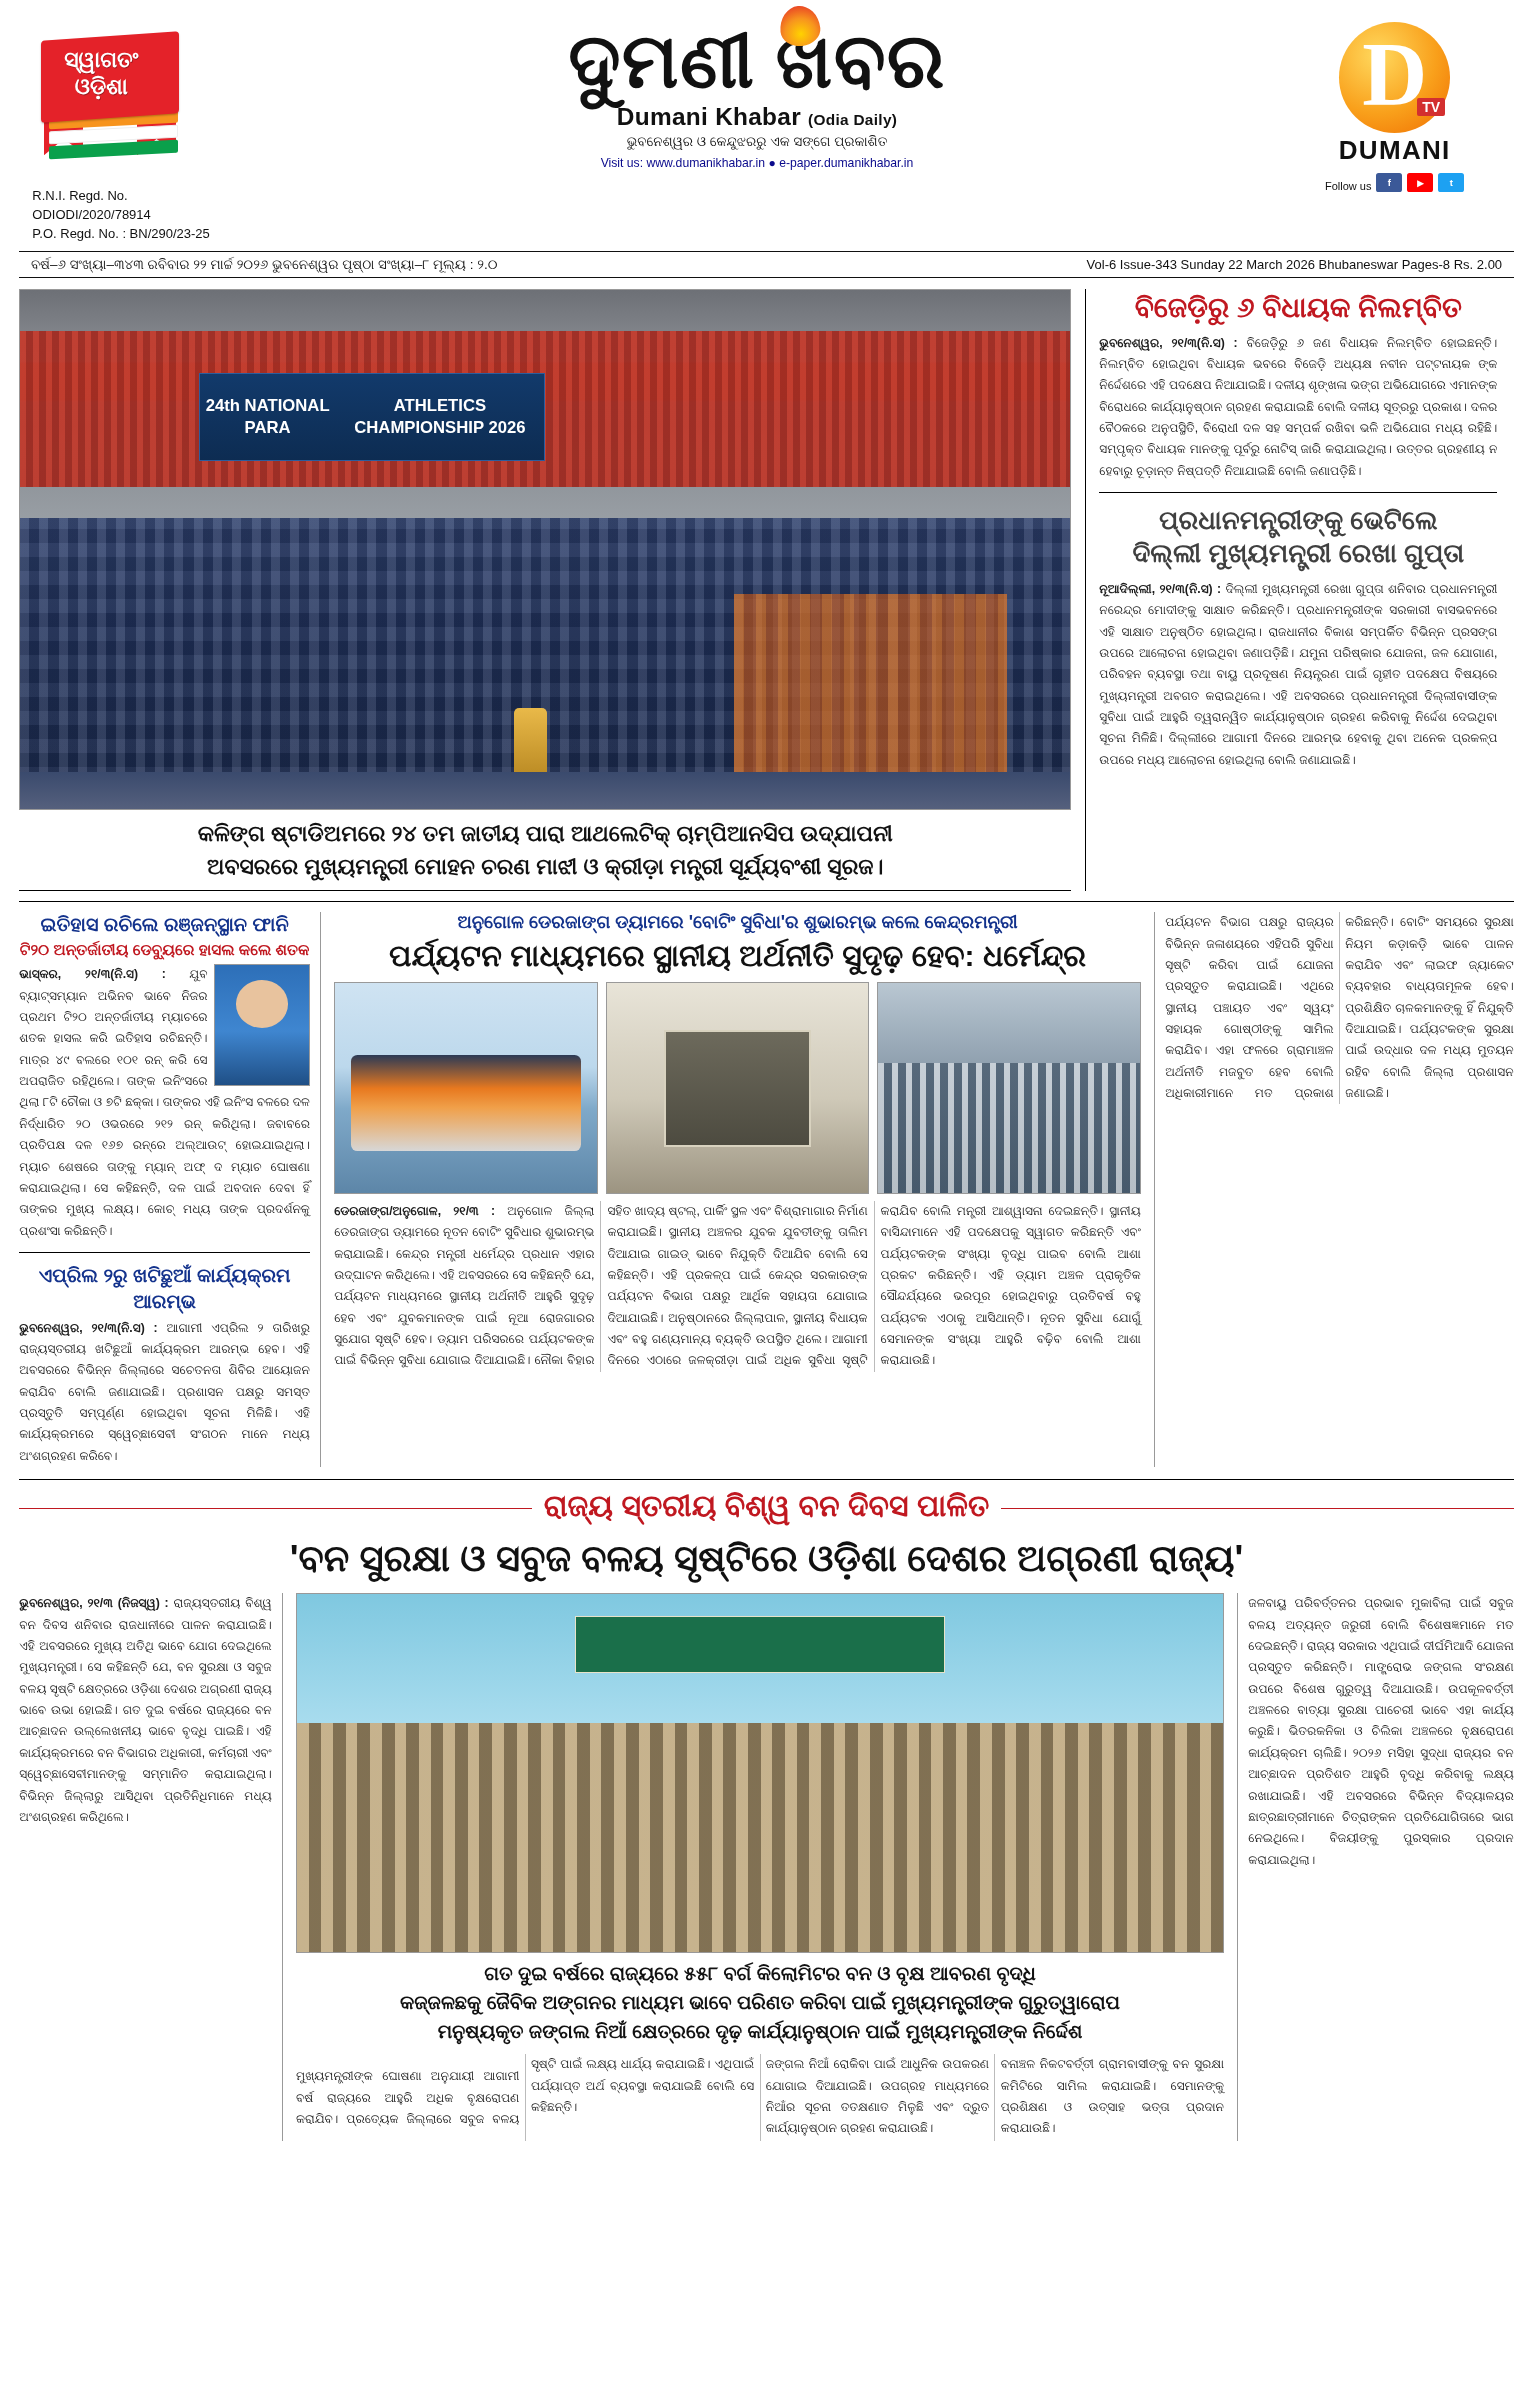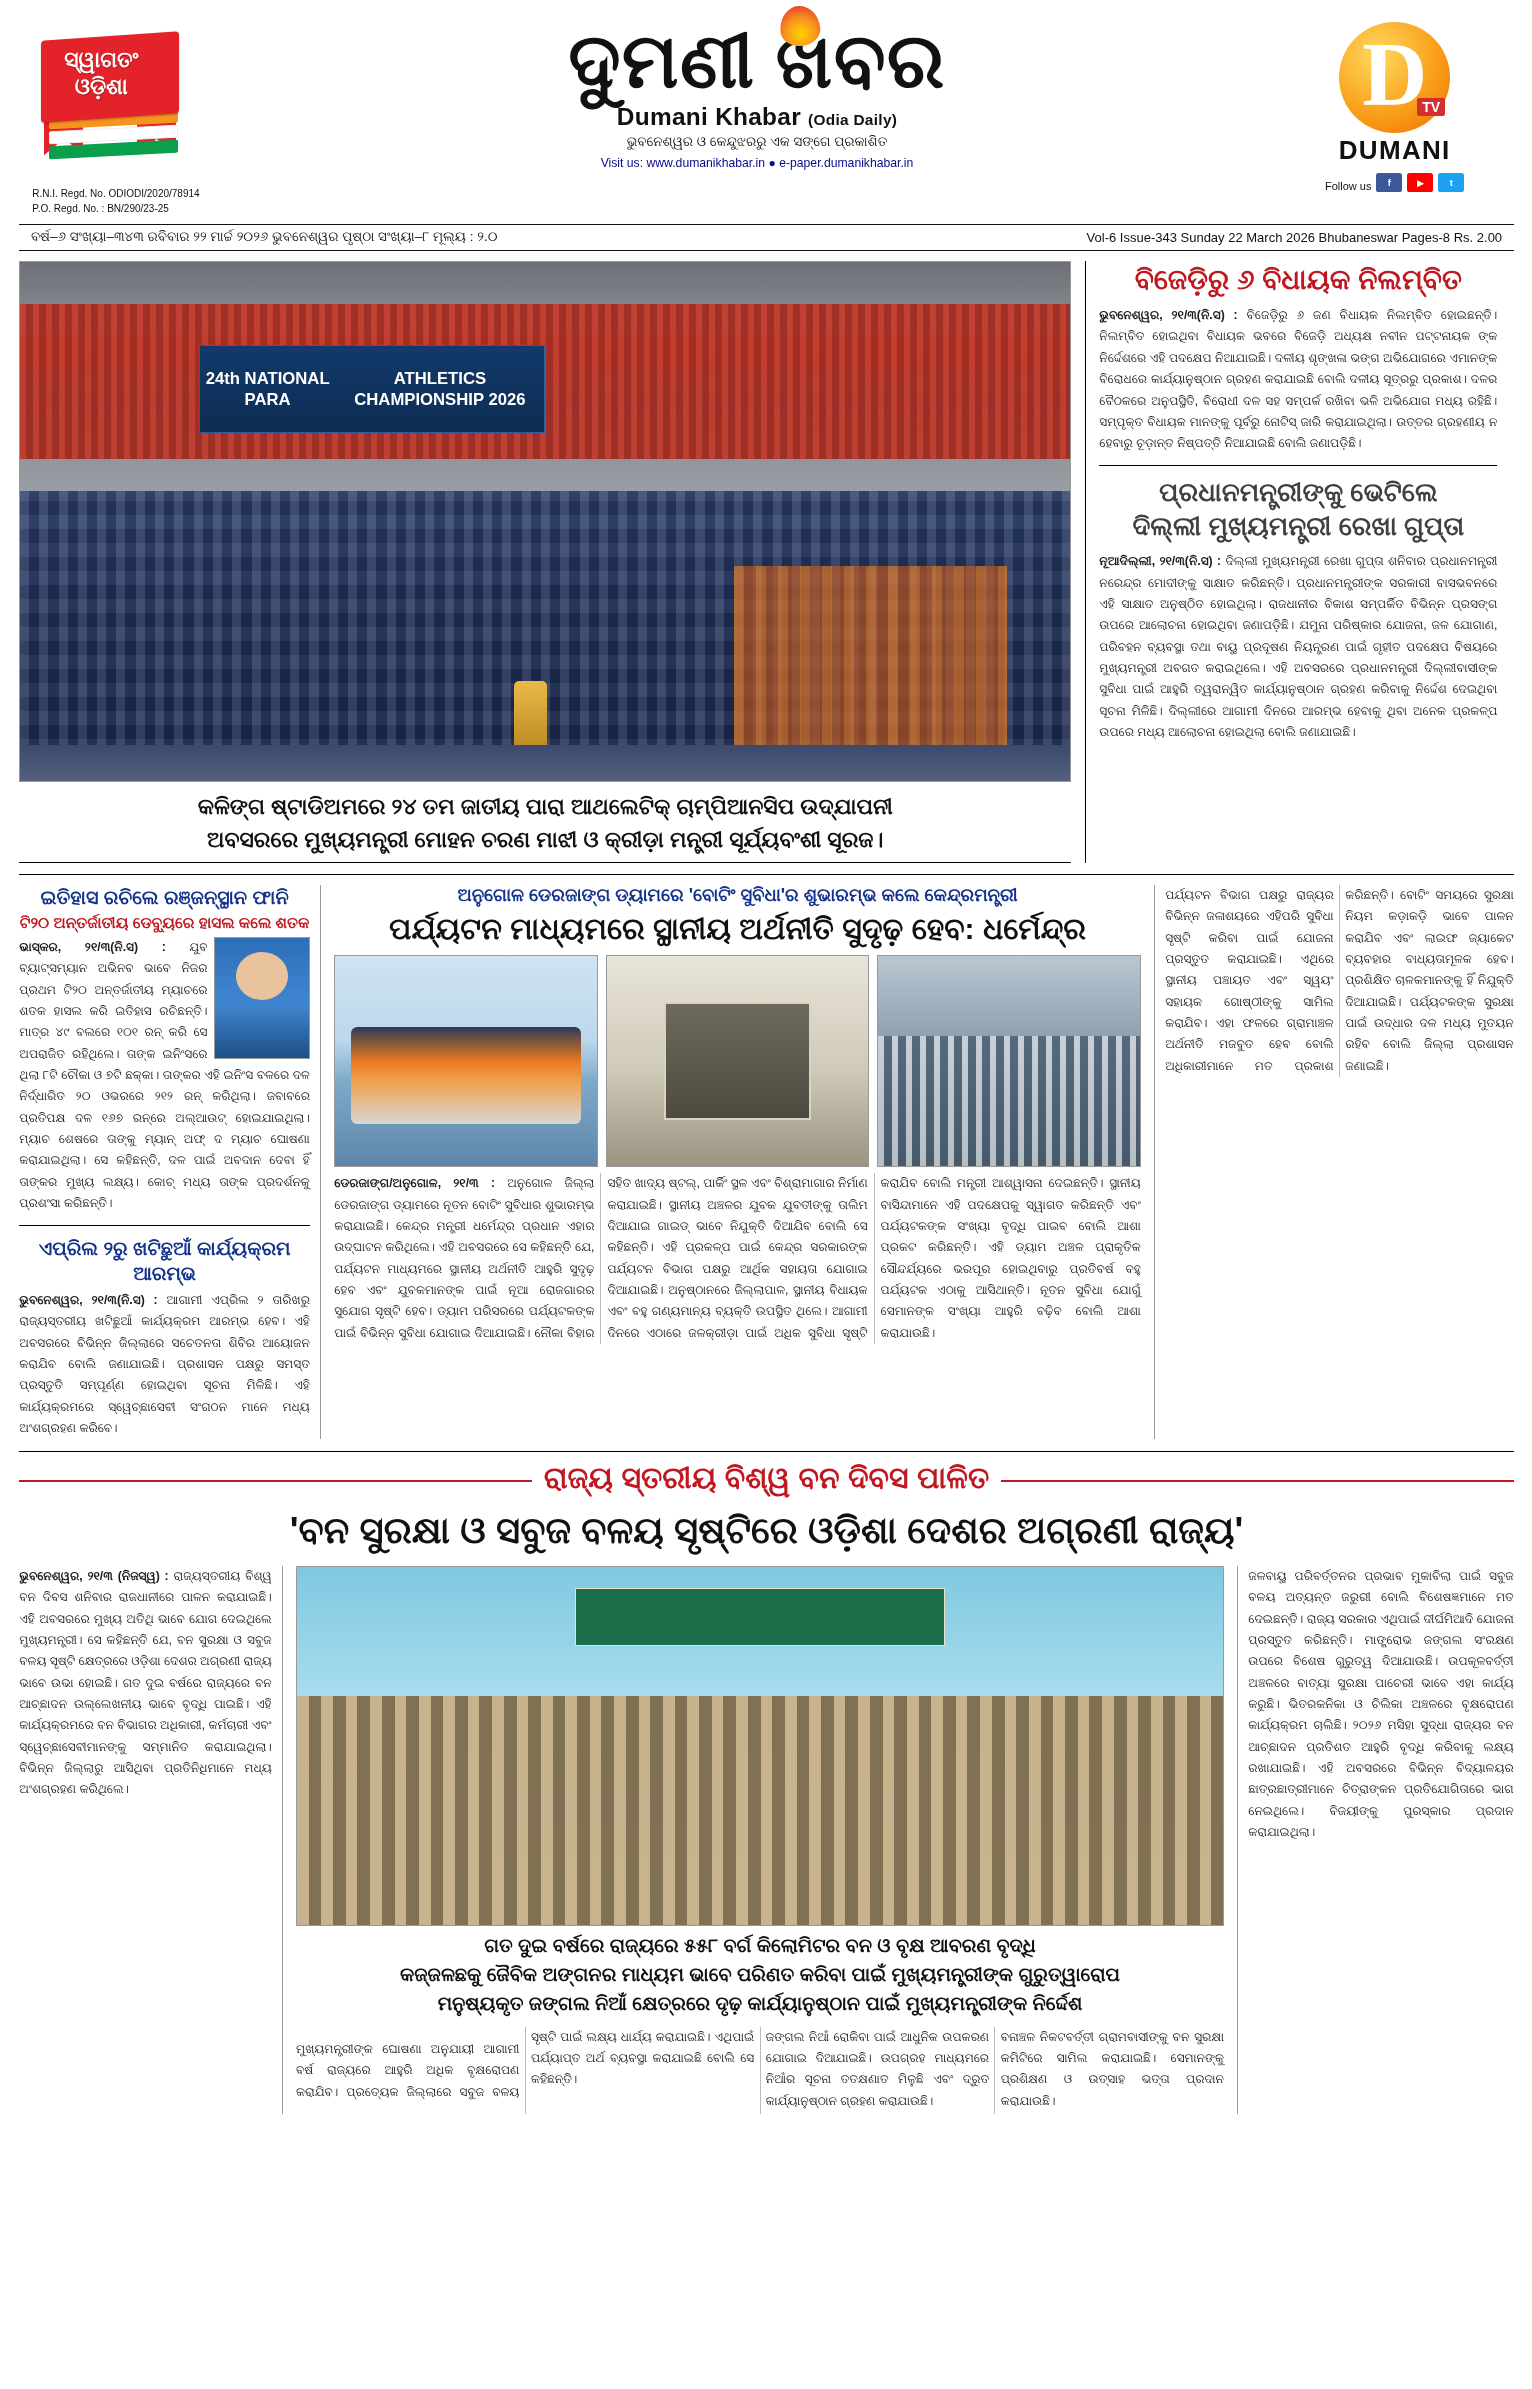--- a/index.html
+++ b/index.html
@@ -77,21 +77,21 @@
   .logo-latin {
     font-size: 24.4px; font-weight: bold; margin-top: 3.9px; letter-spacing:0.3px;
   }
   .logo-latin .daily { font-size: 15.4px; font-weight: bold; }
   .logo-sub {
     font-size: 13.5px; margin-top: 3.2px; color:#111;
   }
   .logo-visit {
     font-size: 12.2px; margin-top: 5.8px; color:#0a0a8c;
   }
-  .reg-lines { font-size: 10px; line-height:1.45; margin-top: 26px; color:#111; }
+  .reg-lines { font-size: 13px; line-height:1.45; margin-top: 26px; color:#111; }
 
   .mh-right { width: 212px; text-align:center; padding-top: 1.3px; }
   .dumani-d {
     width: 111px; height: 111px; margin: 0 auto;
     background: radial-gradient(circle at 35% 30%, #ffd95e 0%, #f9a01b 55%, #ef6c00 100%);
     border-radius: 50%;
     position: relative;
     display:flex; align-items:center; justify-content:center;
   }
   .dumani-d::before {

